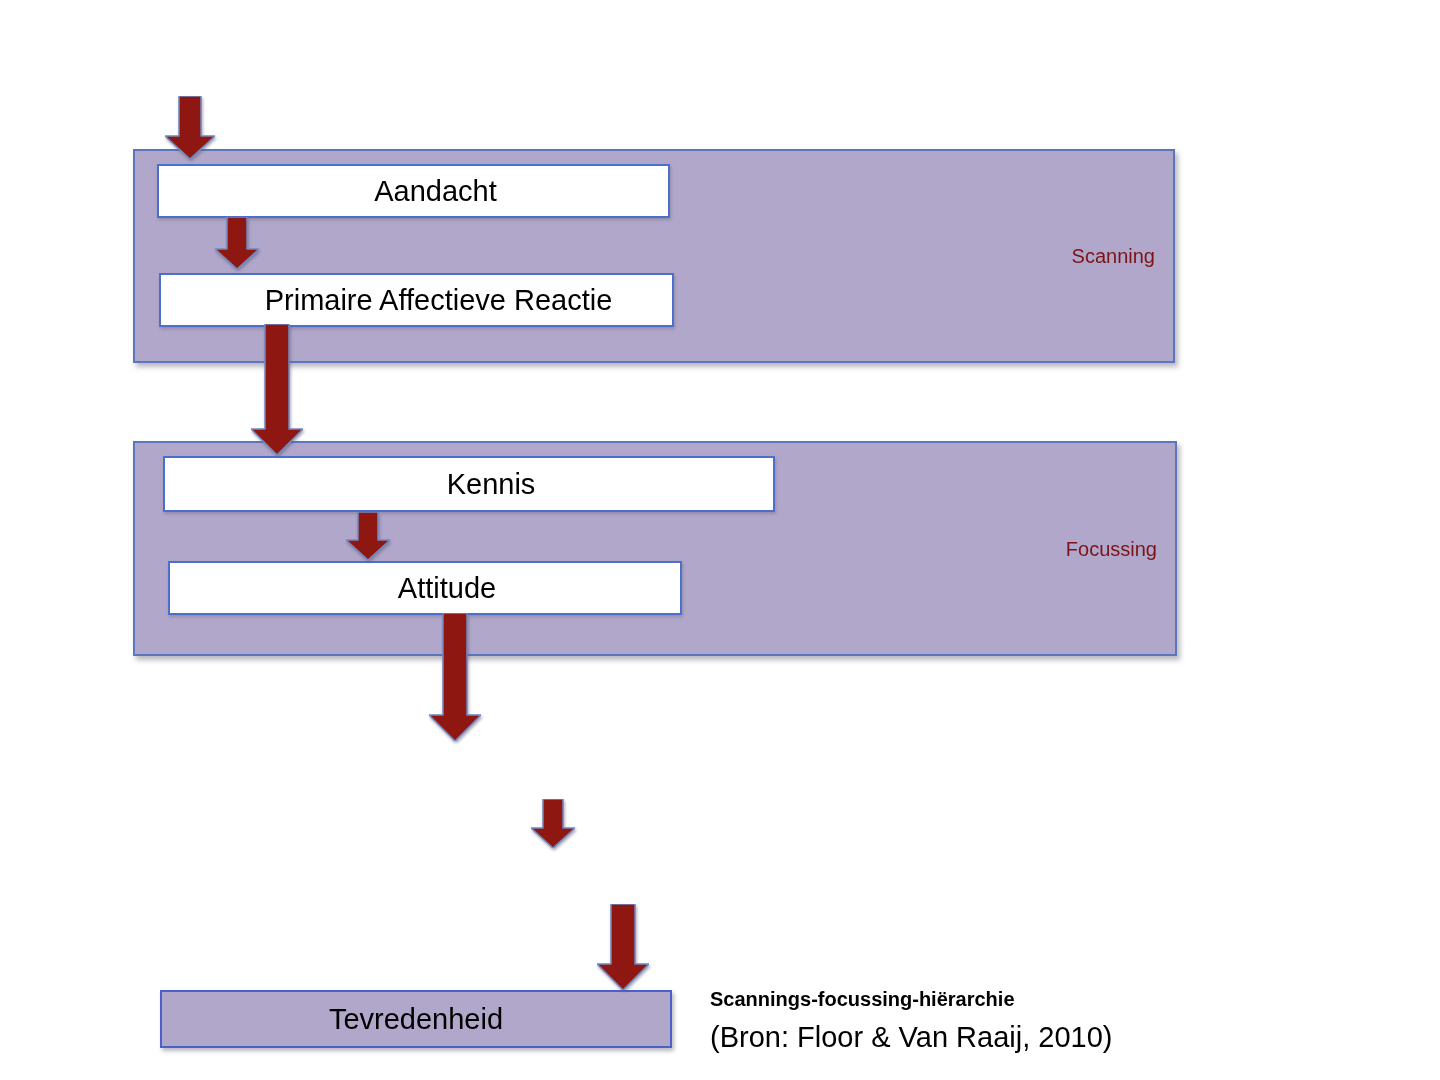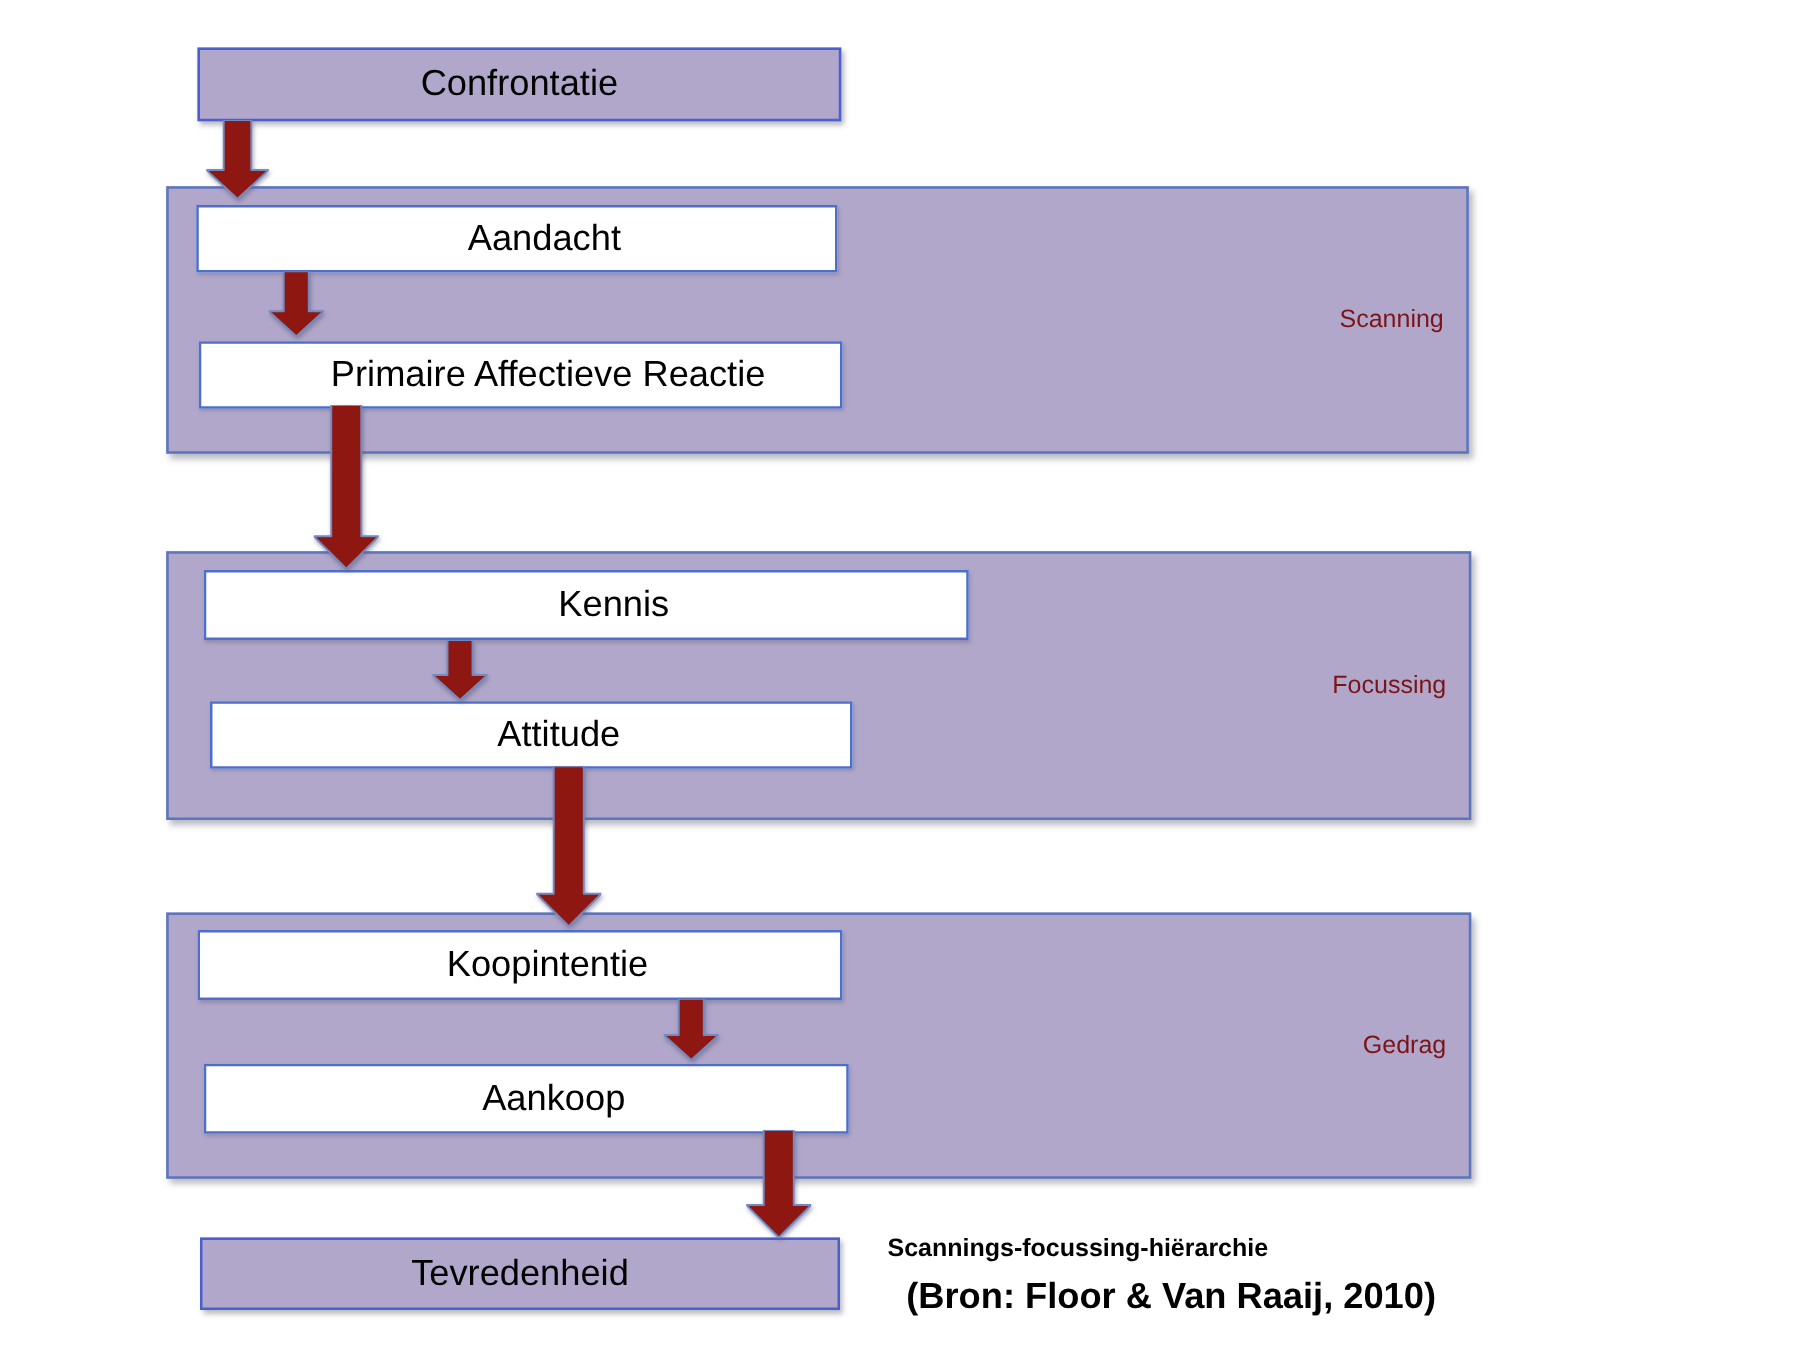--- a/index.html
+++ b/index.html
@@ -72,32 +72,28 @@
     top: 980px;
     line-height: 38px;
     color: var(--text, #000);
   }
   .caption .caption-title {
     font-size: 20px;
     font-weight: bold;
   }
   .caption .caption-source {
     font-size: 29px;
-    font-weight: bold;
-    margin-left: 15px;
+    font-weight: normal;
   }
 </style>
 </head>
 <body>
 
 <div class="canvas">
 
-  <div class="purple-node" style="left:158px; top:38px; width:515px; height:59px">
-    <span>Confrontatie</span>
-  </div>
 
   <svg class="arrow" style="left:165px; top:96px" width="50" height="63" viewBox="0 0 50 63">
     <polygon points="14,0 36,0 36,40 50,40 25,63 0,40 14,40"></polygon>
   </svg>
 
   <div class="stage" style="left:133px; top:149px; width:1042px; height:214px">
     <div class="step" style="left:22px; top:13px; width:513px; height:54px">
       <span>Aandacht</span>
     </div>
     <div class="step" style="left:24px; top:122px; width:515px; height:54px">
@@ -125,29 +121,20 @@
   </div>
 
   <svg class="arrow" style="left:346px; top:512px" width="44" height="48" viewBox="0 0 44 48">
     <polygon points="12,0 32,0 32,28 44,28 22,48 0,28 12,28"></polygon>
   </svg>
 
   <svg class="arrow" style="left:429px; top:613px" width="52" height="128" viewBox="0 0 52 128">
     <polygon points="14,0 38,0 38,102 52,102 26,128 0,102 14,102"></polygon>
   </svg>
 
-  <div class="stage" style="left:133px; top:730px; width:1044px; height:213px">
-    <div class="step" style="left:23px; top:12px; width:516px; height:56px">
-      <span>Koopintentie</span>
-    </div>
-    <div class="step" style="left:28px; top:119px; width:516px; height:56px">
-      <span>Aankoop</span>
-    </div>
-    <div class="stage-label">Gedrag</div>
-  </div>
 
   <svg class="arrow" style="left:531px; top:799px" width="44" height="49" viewBox="0 0 44 49">
     <polygon points="12,0 32,0 32,29 44,29 22,49 0,29 12,29"></polygon>
   </svg>
 
   <svg class="arrow" style="left:597px; top:904px" width="52" height="86" viewBox="0 0 52 86">
     <polygon points="14,0 38,0 38,60 52,60 26,86 0,60 14,60"></polygon>
   </svg>
 
   <div class="purple-node" style="left:160px; top:990px; width:512px; height:58px">

